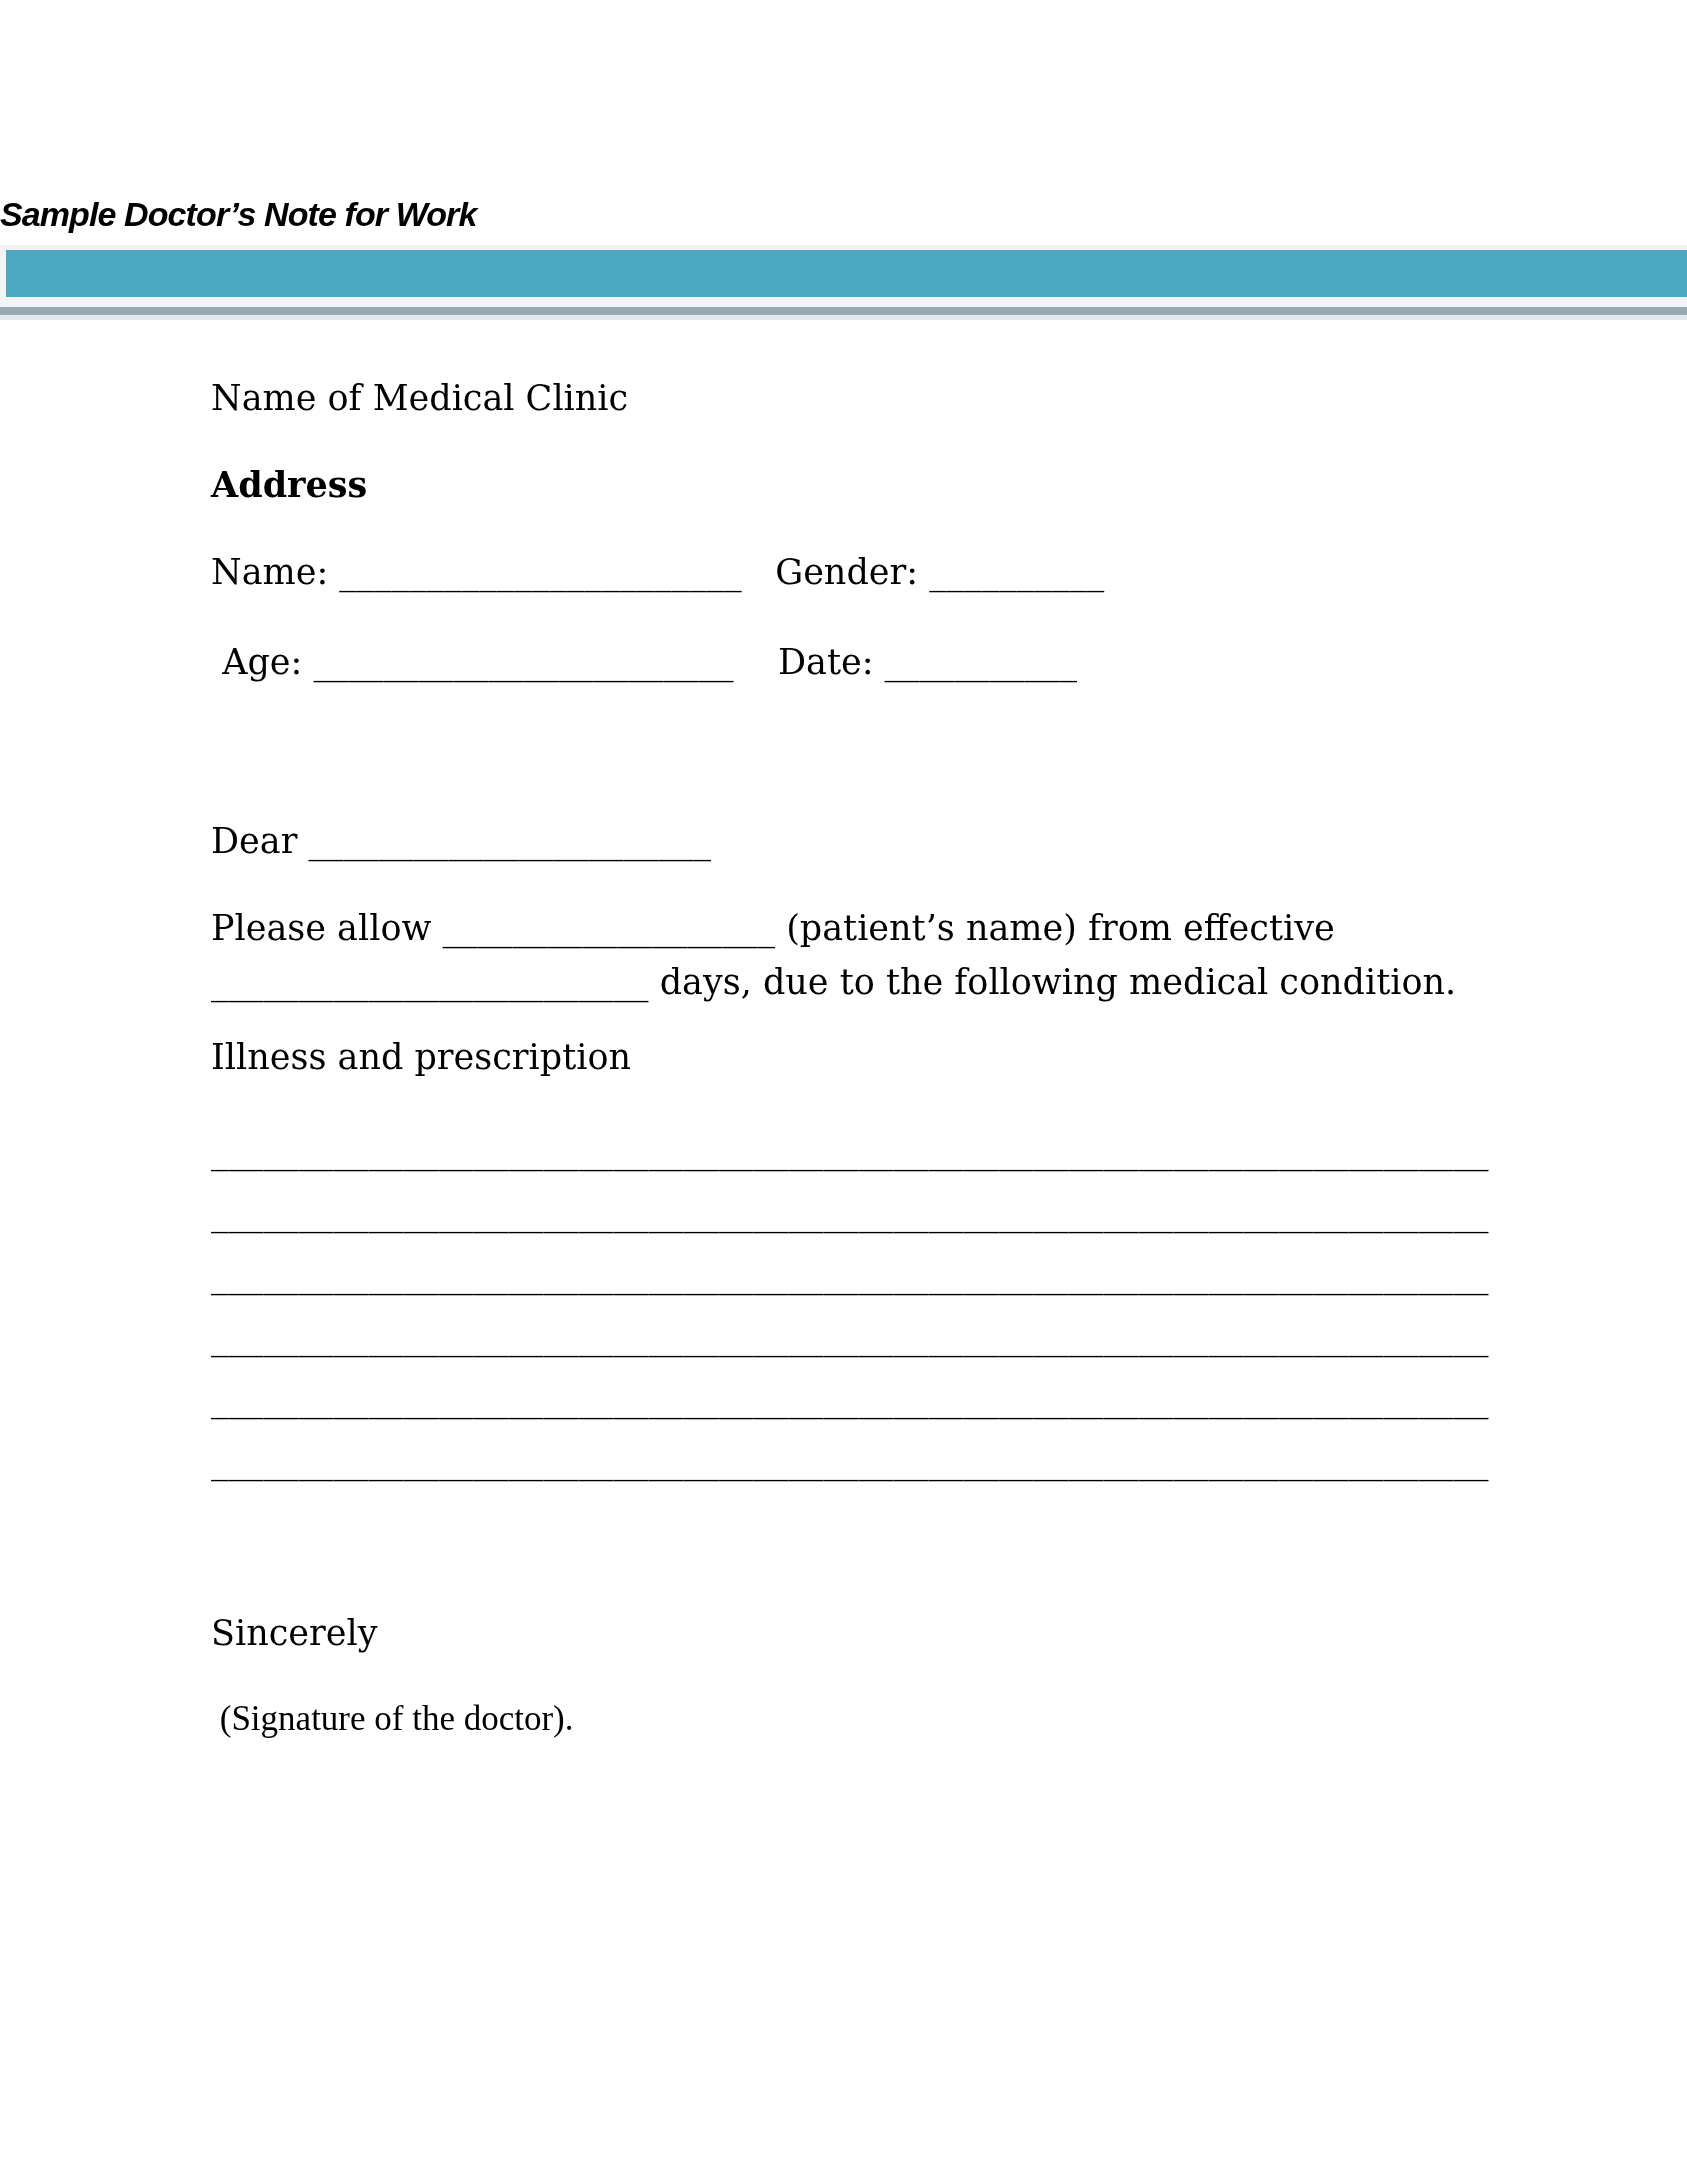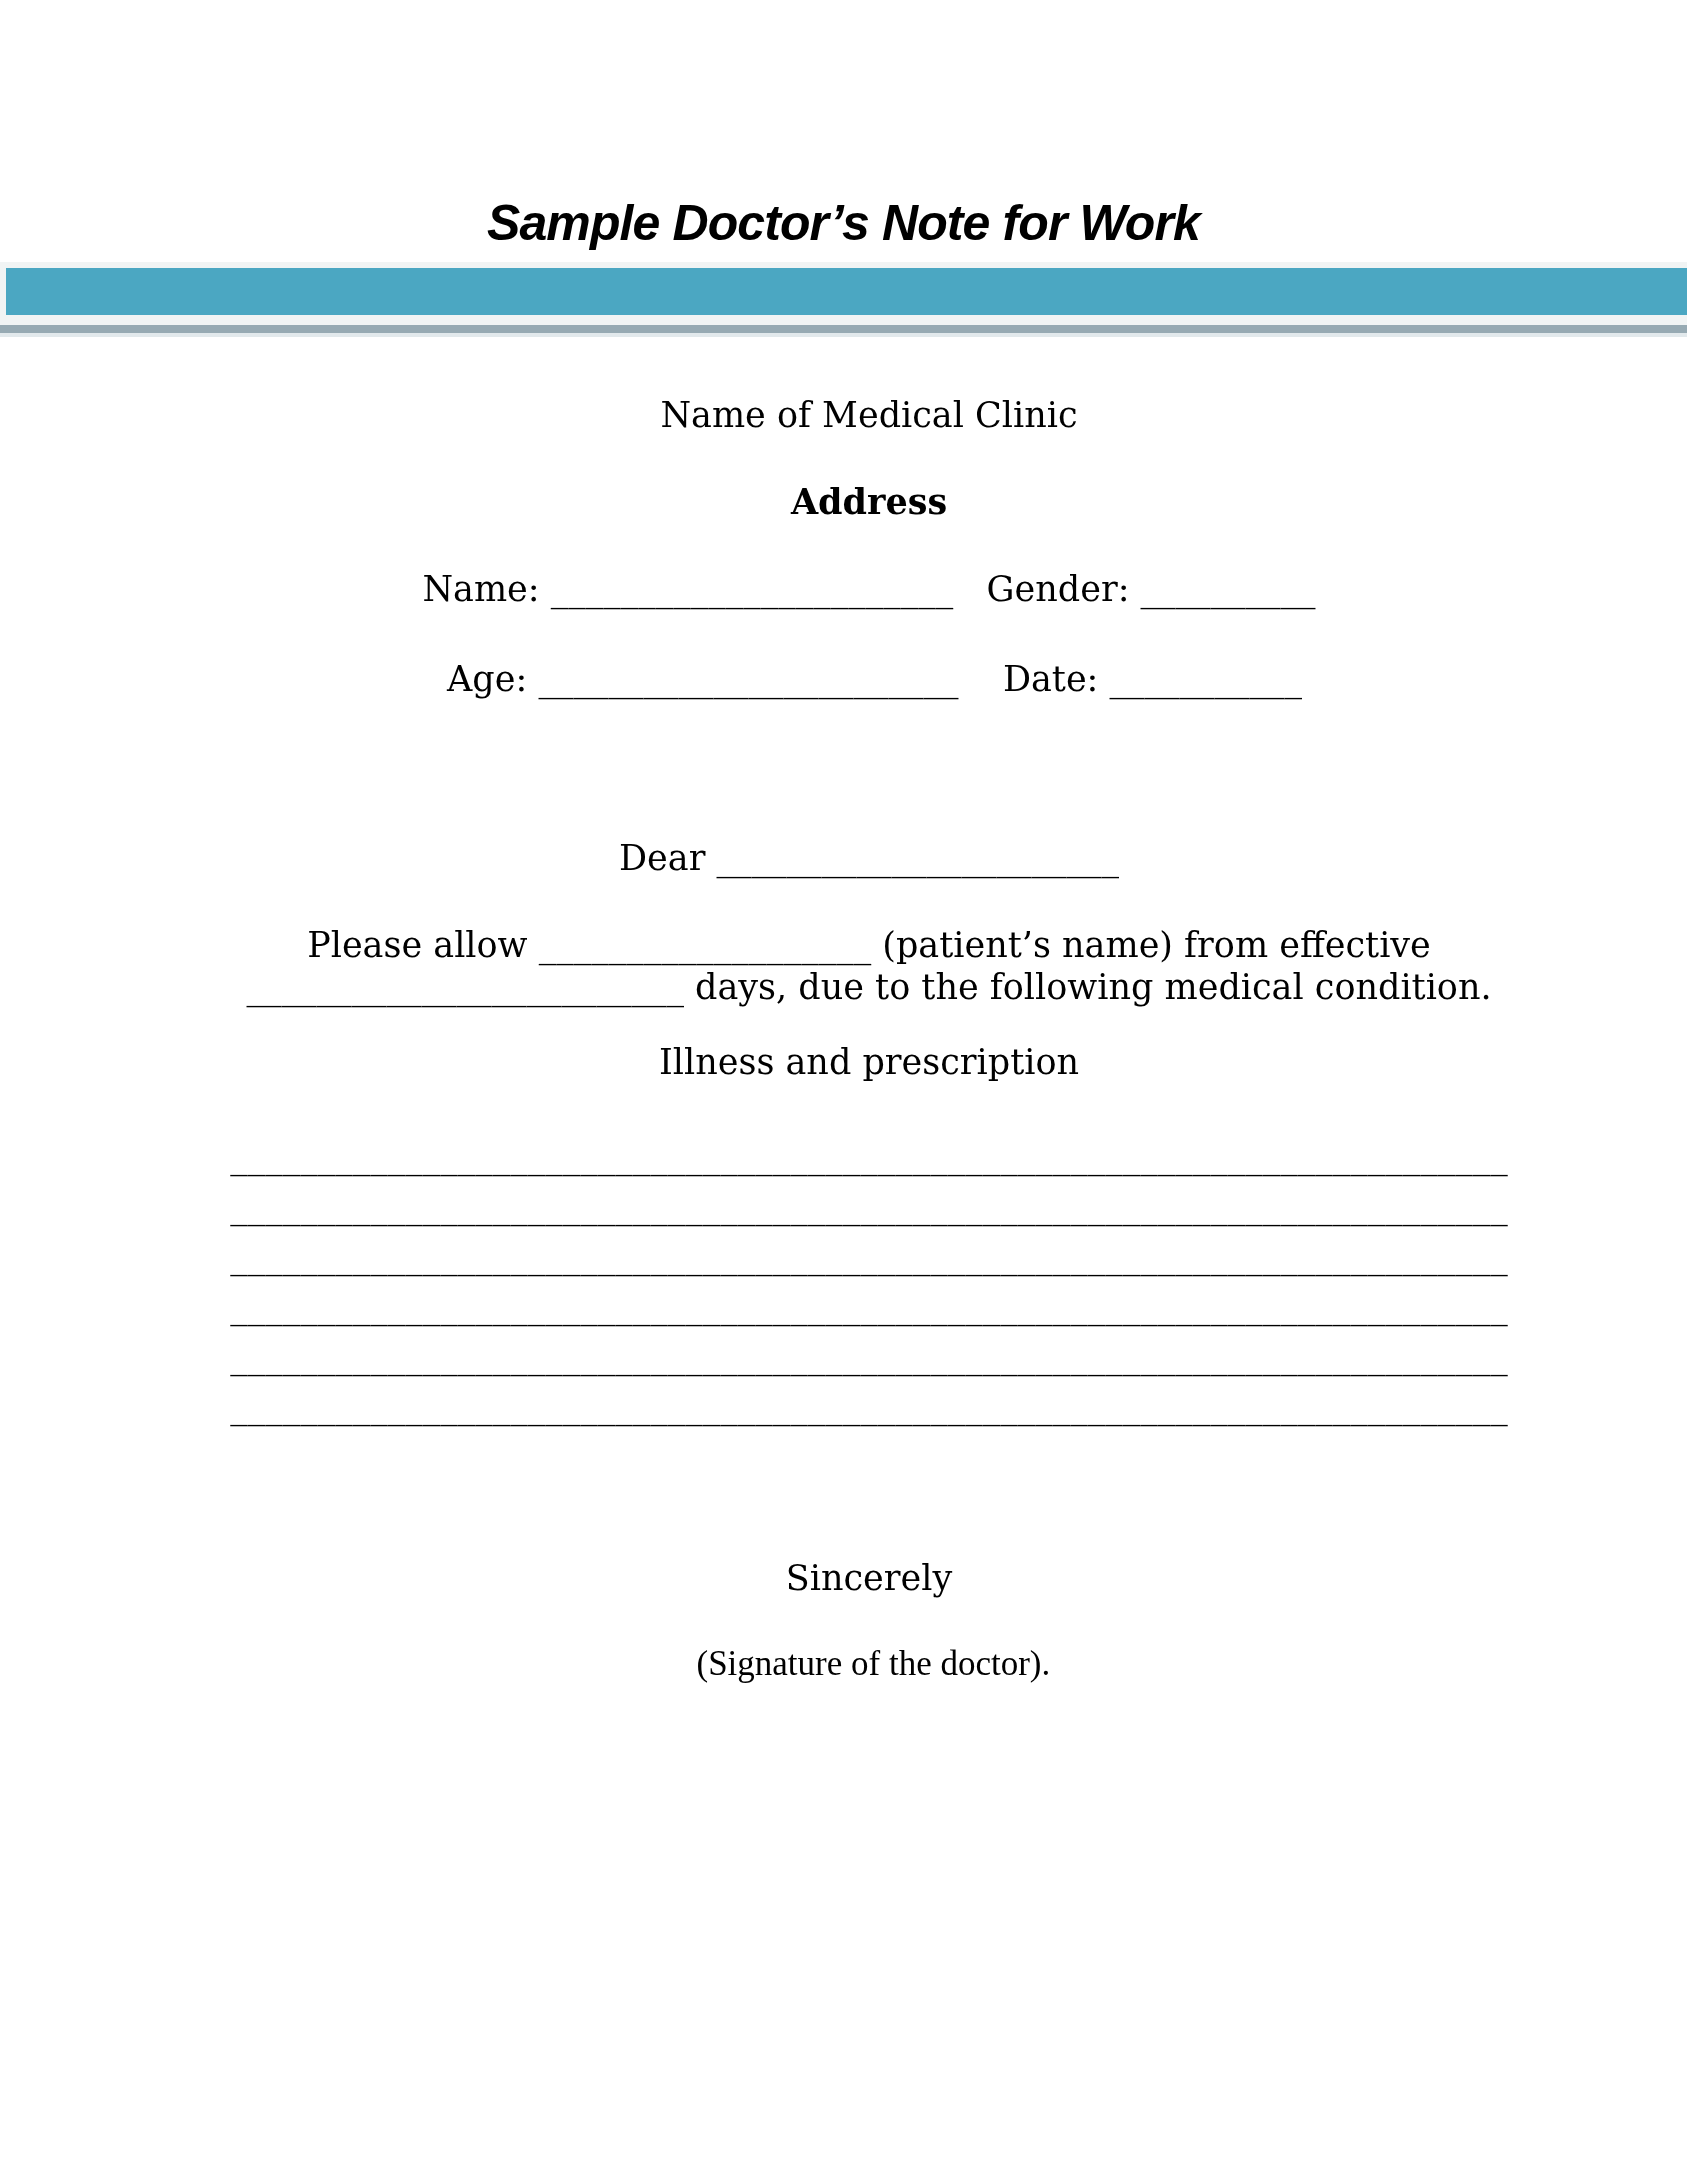--- a/index.html
+++ b/index.html
@@ -12,47 +12,46 @@
     width: 1687px;
     height: 2184px;
     background: var(--page_bg, #ffffff);
     color: var(--text, #000000);
     font-family: "DejaVu Serif", serif;
     font-size: 35px;
     overflow: hidden;
   }
   .doc-title {
     padding-top: 196px;
-    text-align: center;
+    text-align: left;
     font-family: "Liberation Sans", sans-serif;
     font-weight: bold;
     font-style: italic;
-    font-size: 50px;
+    font-size: 34px;
     line-height: 1.1;
     letter-spacing: -0.9px;
     color: var(--text, #000000);
   }
   .band {
     margin-top: 11.4px;
   }
   .band-strip-top    { height: 5.2px;  background: var(--band_light, #f1f4f4); }
   .band-teal-row     { background: var(--band_light, #f1f4f4); }
   .band-teal         { height: 47px; margin-left: 6.1px; background: var(--accent_teal, #4ba7c2); }
   .band-strip-mid    { height: 10.5px; background: var(--band_light, #f1f4f4); }
   .band-divider      { height: 7.9px;  background: var(--divider_gray, #97aab3); }
   .band-strip-bottom { height: 4.4px;  background: var(--band_light_low, #e2e9ec); }
 
   .content {
     padding: 0 148px 0 199px;
   }
   .content p {
-    margin: 0;
+    margin: 12px;
     line-height: 42px;
     white-space: pre-wrap;
-    text-align: center;
   }
   .clinic-name   { margin-top: 57px  !important; }
   .clinic-addr   { margin-top: 45px  !important; font-weight: bold; }
   .clinic-phone  { margin-top: 45px  !important; }
   .records-head  { margin-top: 135px !important; font-weight: bold; }
   .row-name      { margin-top: 45px  !important; }
   .row-age       { margin-top: 48px  !important; }
   .salutation    { margin-top: 137px !important; }
   .body-par      { margin-top: 45px  !important; line-height: 52px; }
   .illness-label { margin-top: 33px  !important; }

